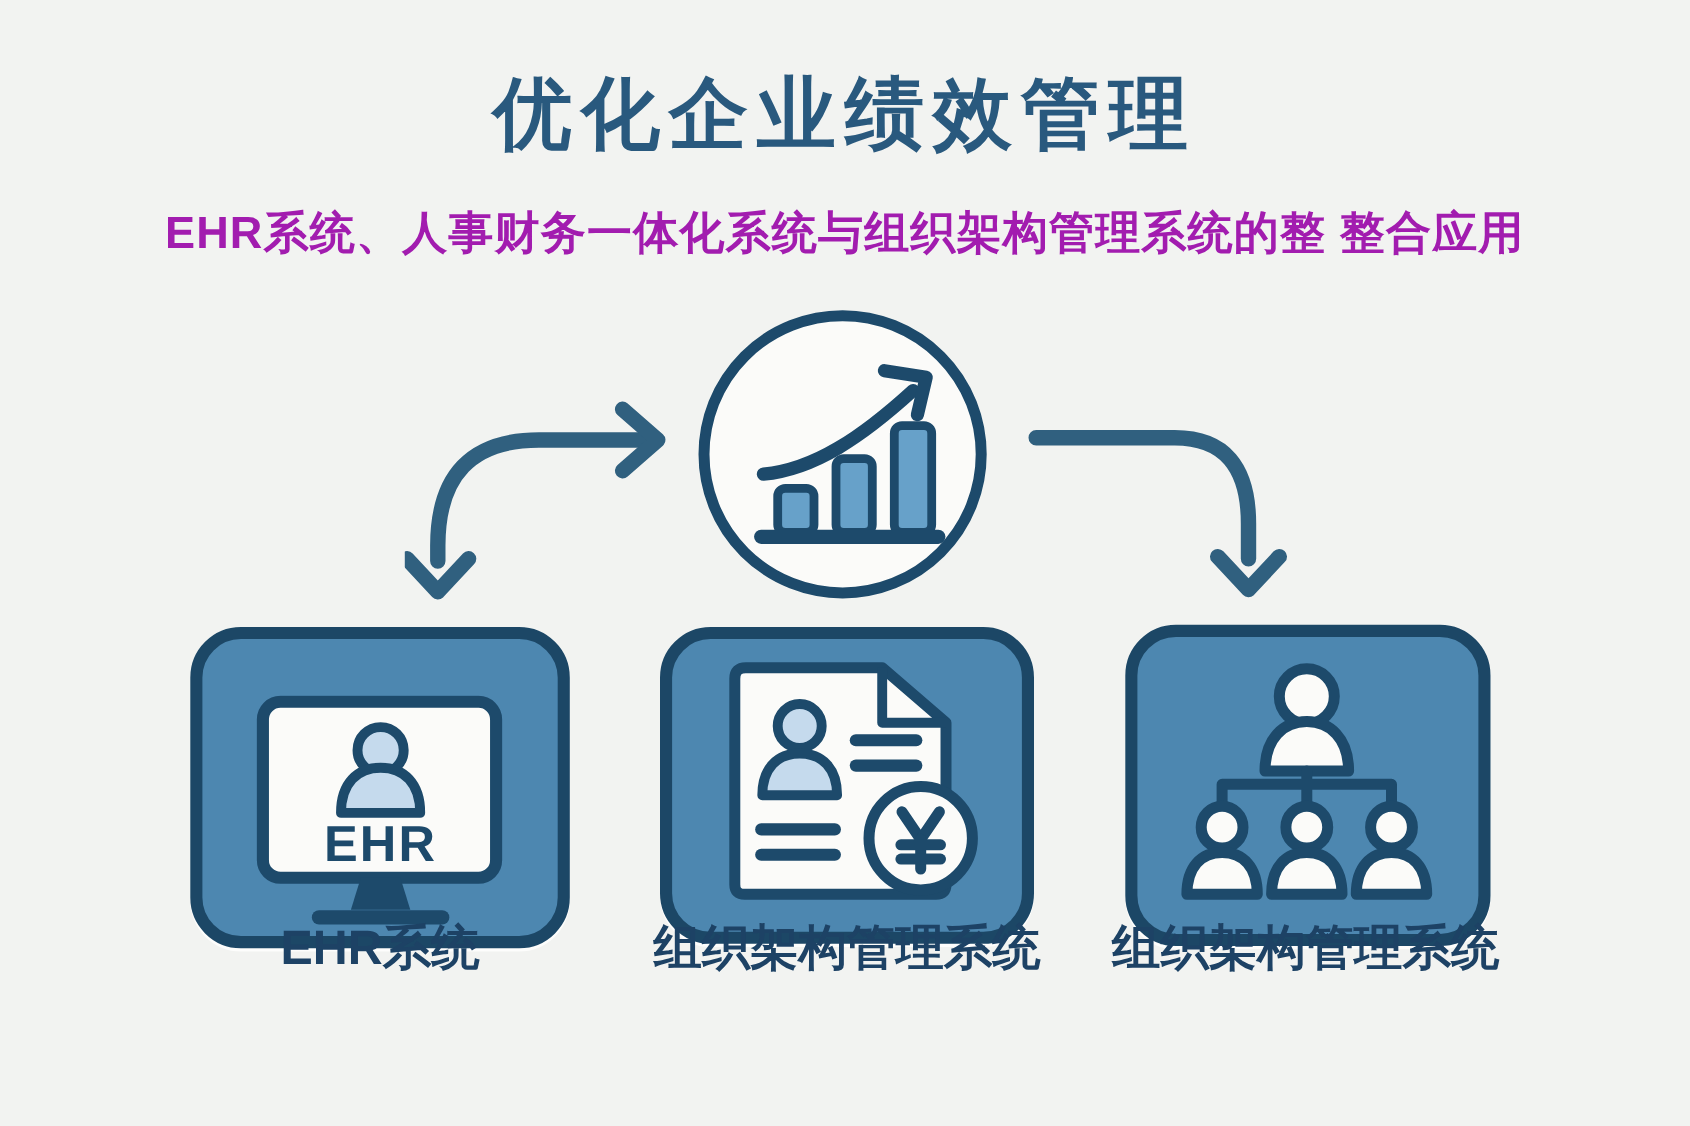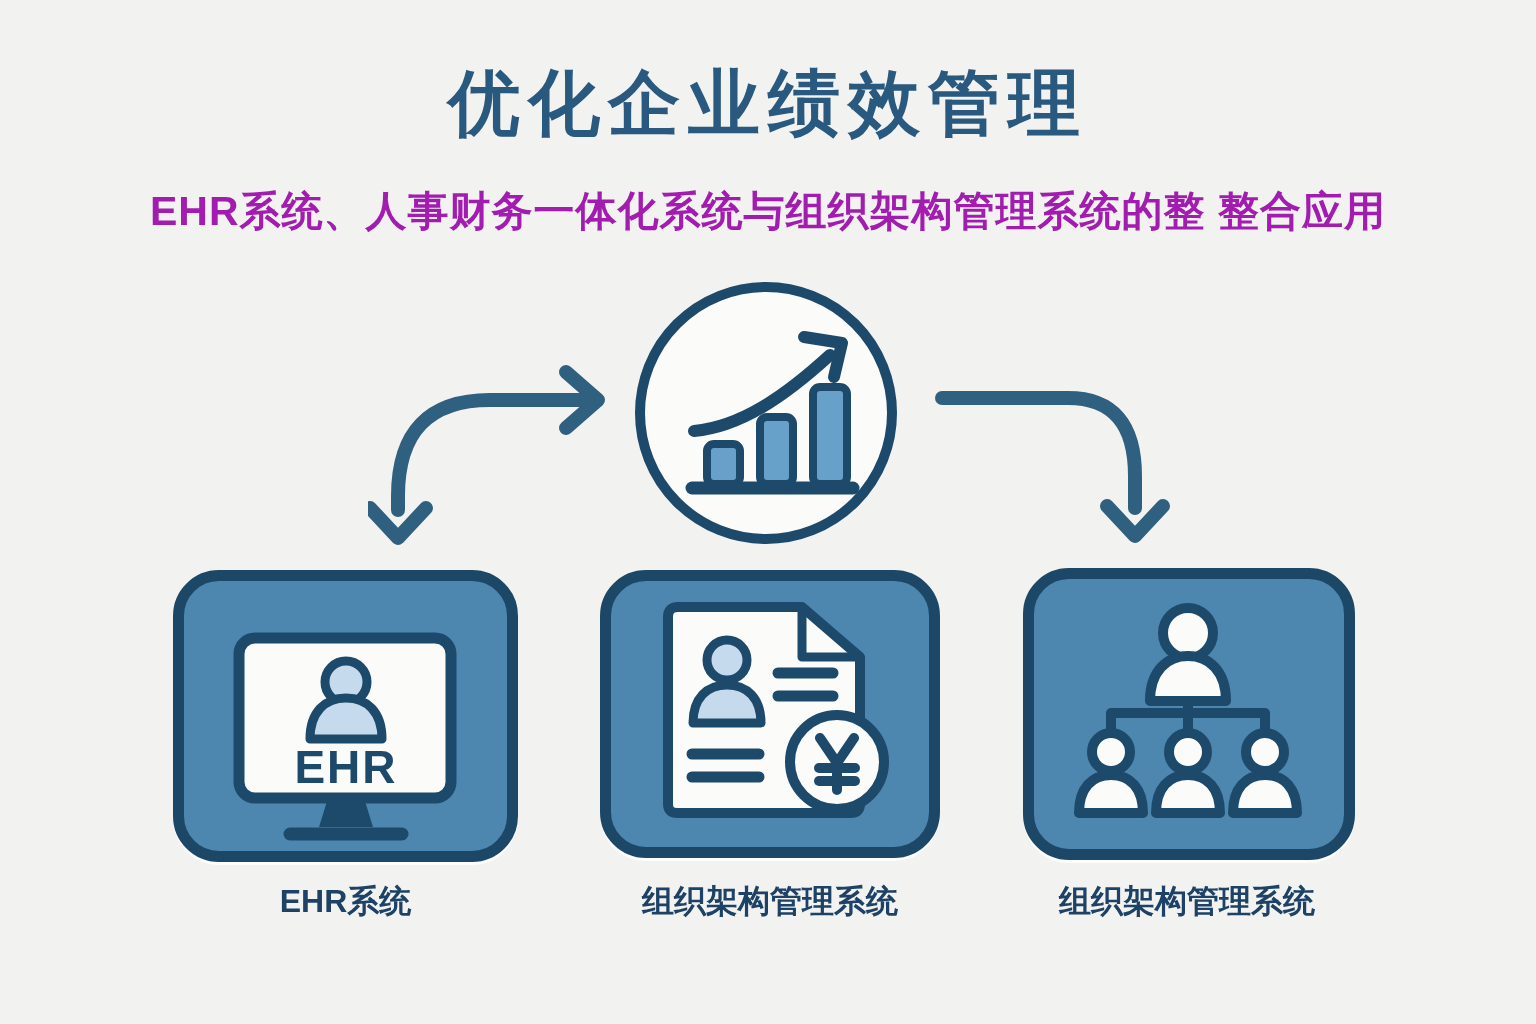--- a/index.html
+++ b/index.html
@@ -19,22 +19,22 @@
     white-space:nowrap;
   }
   .abs{position:absolute;}
   .sys-box{
     position:absolute;background:#4d87b0;border:11px solid #1c4766;
     border-radius:46px;box-sizing:border-box;
     box-shadow:0 3px 0 rgba(255,255,255,0.8);
   }
   .sys-icon{position:absolute;}
   .sys-label{
-    position:absolute;top:880px;text-align:center;
-    font-size:32px;font-weight:800;color:#1d4265;white-space:nowrap;
+    position:absolute;top:832px;text-align:center;
+    font-size:44px;font-weight:800;color:#1d4265;white-space:nowrap;
   }
   svg{display:block;}
 </style>
 </head>
 <body>
 
 <div class="title">优化企业绩效管理</div>
 <div class="subtitle">EHR系统、人事财务一体化系统与组织架构管理系统的整 整合应用</div>
 
 <div class="abs" style="left:632px;top:279px;width:268px;height:268px;">

